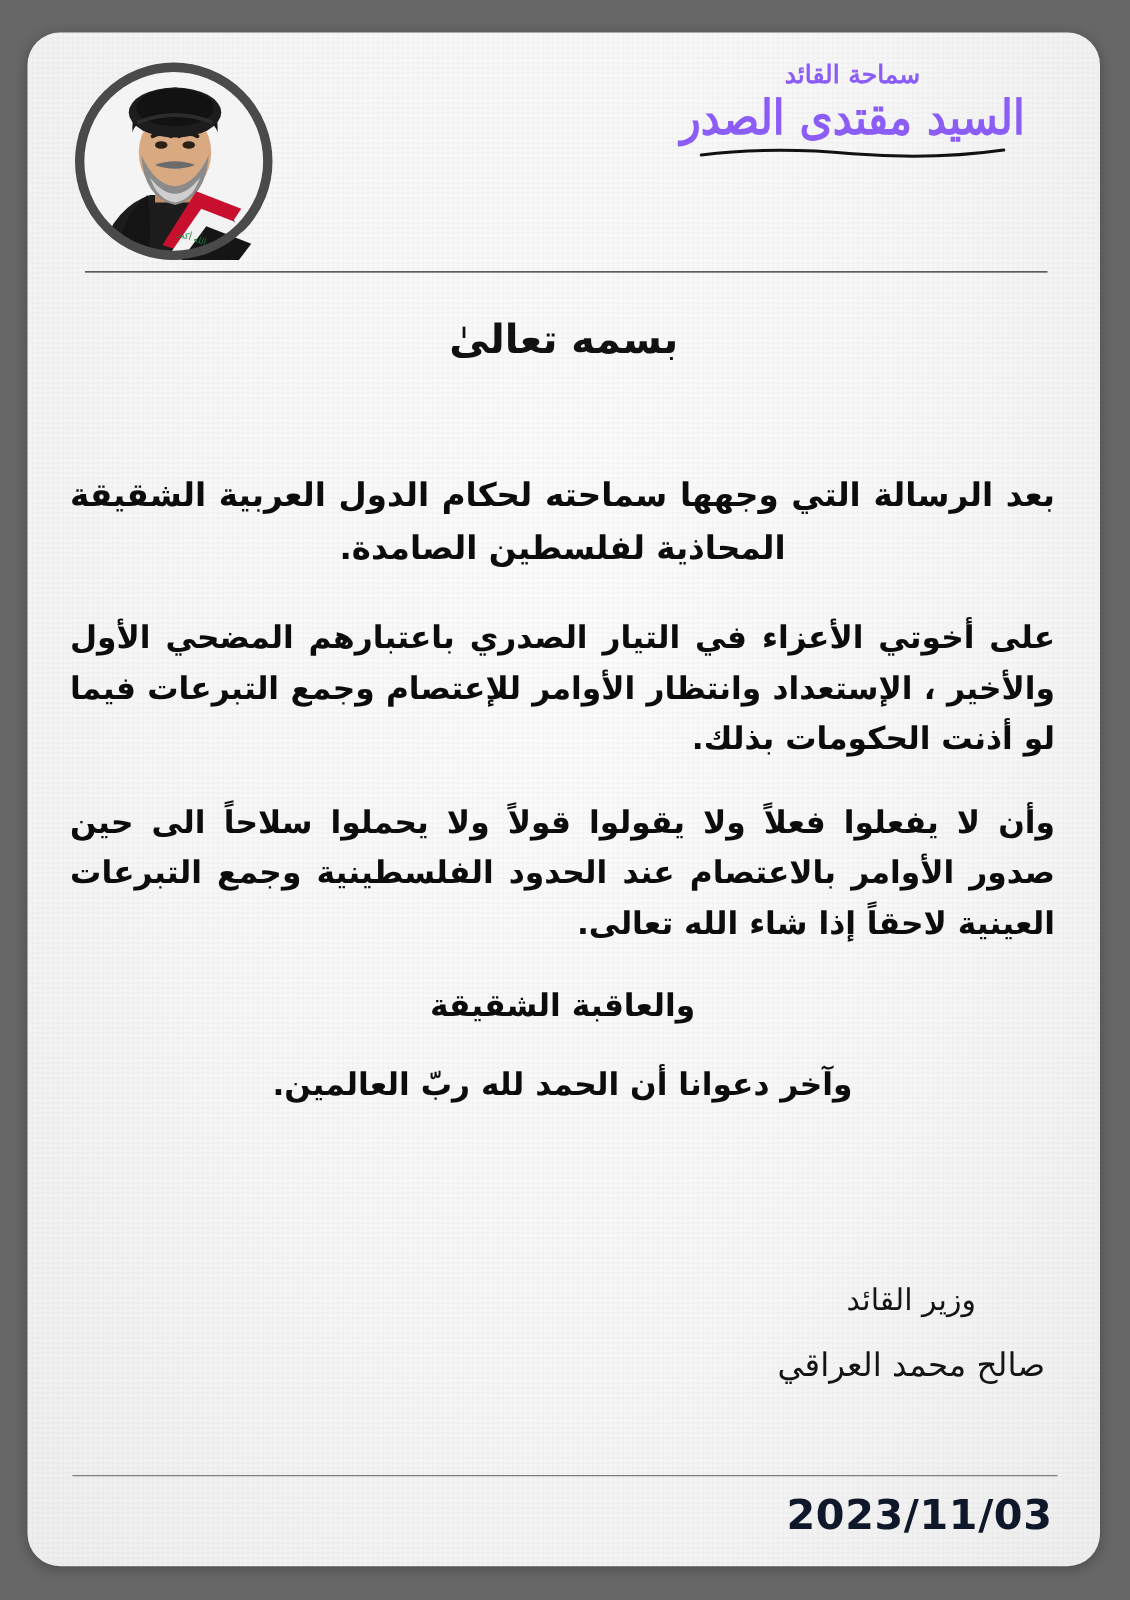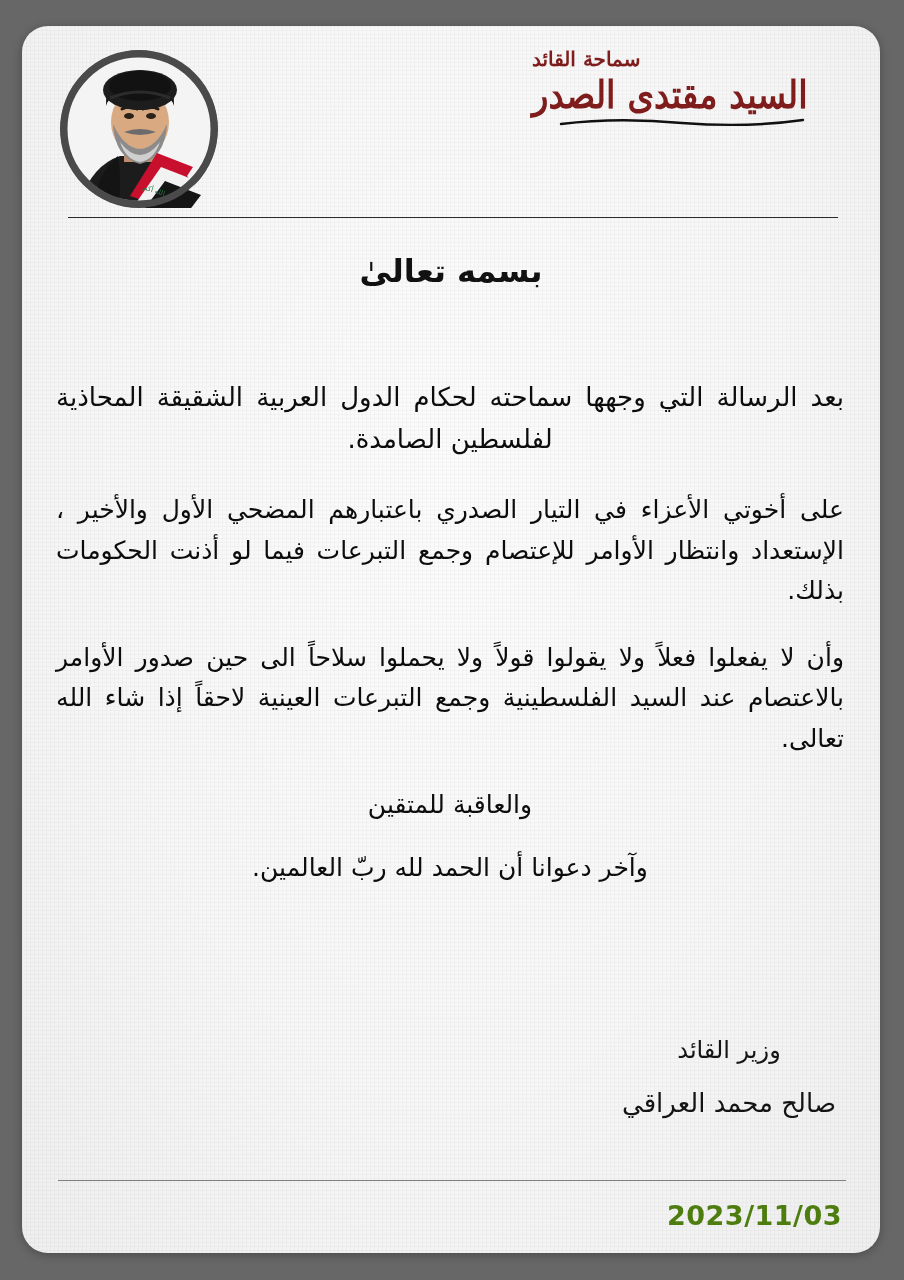--- a/index.html
+++ b/index.html
@@ -94,22 +94,22 @@
     width: 158px;
     height: 158px;
   }
 
   
   .calligraphy {
     position: absolute;
     right: 48px;
     top: 22px;
     width: 300px;
-    text-align: left;
-    color: #7f1d1d;
+    text-align: center;
+    color: #8b5cf6;
     direction: rtl;
   }
   .calligraphy .line1 {
     font-family: "DejaVu Serif", "Liberation Serif", serif;
     font-size: 20px;
     letter-spacing: 3px;
     font-weight: 600;
     line-height: 1.15;
   }
   .calligraphy .line2 {
@@ -150,37 +150,37 @@
   }
 
   
   .body {
     margin: 86px 36px 0 34px;
     direction: rtl;
     color: #0c0c0c;
   }
   .para {
     font-family: "DejaVu Sans", "Liberation Sans", sans-serif;
-    font-weight: 400;
+    font-weight: 700;
     font-size: 25px;
     line-height: 1.62;
     text-align: justify;
     text-align-last: center;
     margin: 16px 0 26px;
   }
   .para.p1 { font-size: 26px; margin-bottom: 30px; }
   .para.right-last { text-align-last: right; }
   .para.center { text-align: center; text-align-last: center; }
   .para.tight { margin-bottom: 22px; }
 
   
   .signature {
     position: absolute;
     right: 44px;
-    bottom: 130px;
+    bottom: 140px;
     text-align: center;
     direction: rtl;
     font-family: "DejaVu Sans", "Liberation Sans", sans-serif;
     font-weight: 400;
     color: #141414;
     line-height: 1.5;
   }
   .signature .role { font-size: 24px; }
   .signature .name { font-size: 26px; margin-top: 16px; }
 
@@ -192,23 +192,23 @@
     bottom: 72px;
     height: 1px;
     background: #7e7e7e;
   }
   .date {
     position: absolute;
     right: 38px;
     bottom: 22px;
     direction: ltr;
     font-family: "DejaVu Sans", "Liberation Sans", sans-serif;
-    font-size: 27px;
-    font-weight: 700;
-    color: #4d7c0f;
+    font-size: 33px;
+    font-weight: 700;
+    color: #0f172a;
     letter-spacing: 0.5px;
   }
 </style>
 </head>
 <body>
 
 <div class="page">
   <div class="card">
     <div class="card-inner">
 
@@ -271,22 +271,22 @@
         </div>
 
         <div class="header-rule"></div>
       </div>
 
       <div class="basmala">بسمه تعالىٰ</div>
 
       <div class="body">
         <p class="para p1">بعد الرسالة التي وجهها سماحته لحكام الدول العربية الشقيقة المحاذية لفلسطين الصامدة.</p>
         <p class="para right-last">على أخوتي الأعزاء في التيار الصدري باعتبارهم المضحي الأول والأخير ، الإستعداد وانتظار الأوامر للإعتصام وجمع التبرعات فيما لو أذنت الحكومات بذلك.</p>
-        <p class="para right-last">وأن لا يفعلوا فعلاً ولا يقولوا قولاً ولا يحملوا سلاحاً الى حين صدور الأوامر بالاعتصام عند السيد الفلسطينية وجمع التبرعات العينية لاحقاً إذا شاء الله تعالى.</p>
-        <p class="para center tight">والعاقبة للمتقين</p>
+        <p class="para right-last">وأن لا يفعلوا فعلاً ولا يقولوا قولاً ولا يحملوا سلاحاً الى حين صدور الأوامر بالاعتصام عند الحدود الفلسطينية وجمع التبرعات العينية لاحقاً إذا شاء الله تعالى.</p>
+        <p class="para center tight">والعاقبة الشقيقة</p>
         <p class="para center">وآخر دعوانا أن الحمد لله ربّ العالمين.</p>
       </div>
 
       <div class="signature">
         <div class="role">وزير القائد</div>
         <div class="name">صالح محمد العراقي</div>
       </div>
 
       <div class="footer-rule"></div>
       <div class="date">2023/11/03</div>

